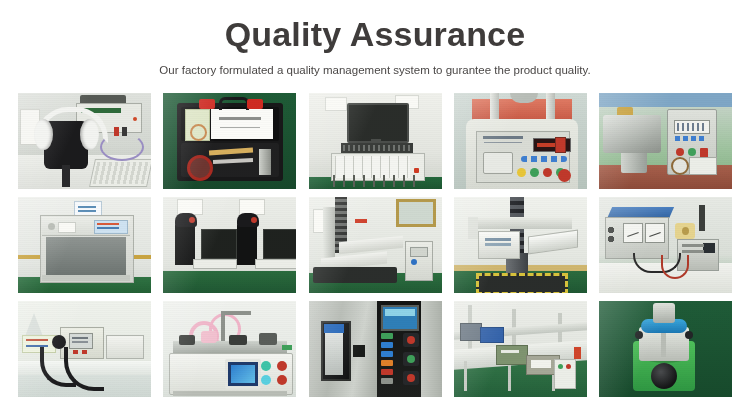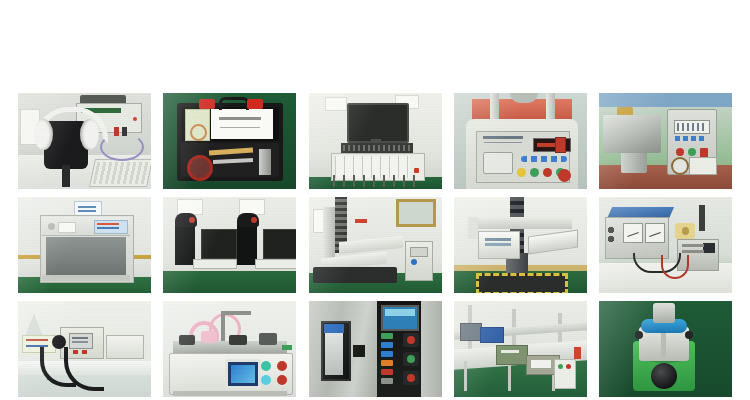--- a/index.html
+++ b/index.html
@@ -303,20 +303,24 @@
   .c15 .pinL{left:36px;top:30px;width:8px;height:8px;border-radius:50%;background:#232527;}
   .c15 .pinR{left:86px;top:30px;width:8px;height:8px;border-radius:50%;background:#232527;}
   .c15 .stem{left:62px;top:30px;width:5px;height:26px;background:#b9bdb6;}
   .c15 .sh{left:46px;top:52px;width:40px;height:10px;background:rgba(0,0,0,.18);border-radius:50%;}
 </style>
 </head>
 <body>
 
 <div class="page">
 
+  <div class="header">
+    <h1 class="title">Quality Assurance</h1>
+    <p class="subtitle">Our factory formulated a quality management system to gurantee the product quality.</p>
+  </div>
 
   <div class="gallery">
 
     <div class="cell c1">
       <div class="ph">
         <div class="wall o"></div>
           <div class="o desk"></div>
         <div class="o paper"></div>
           <div class="o scope"></div>
         <div class="o instr">

